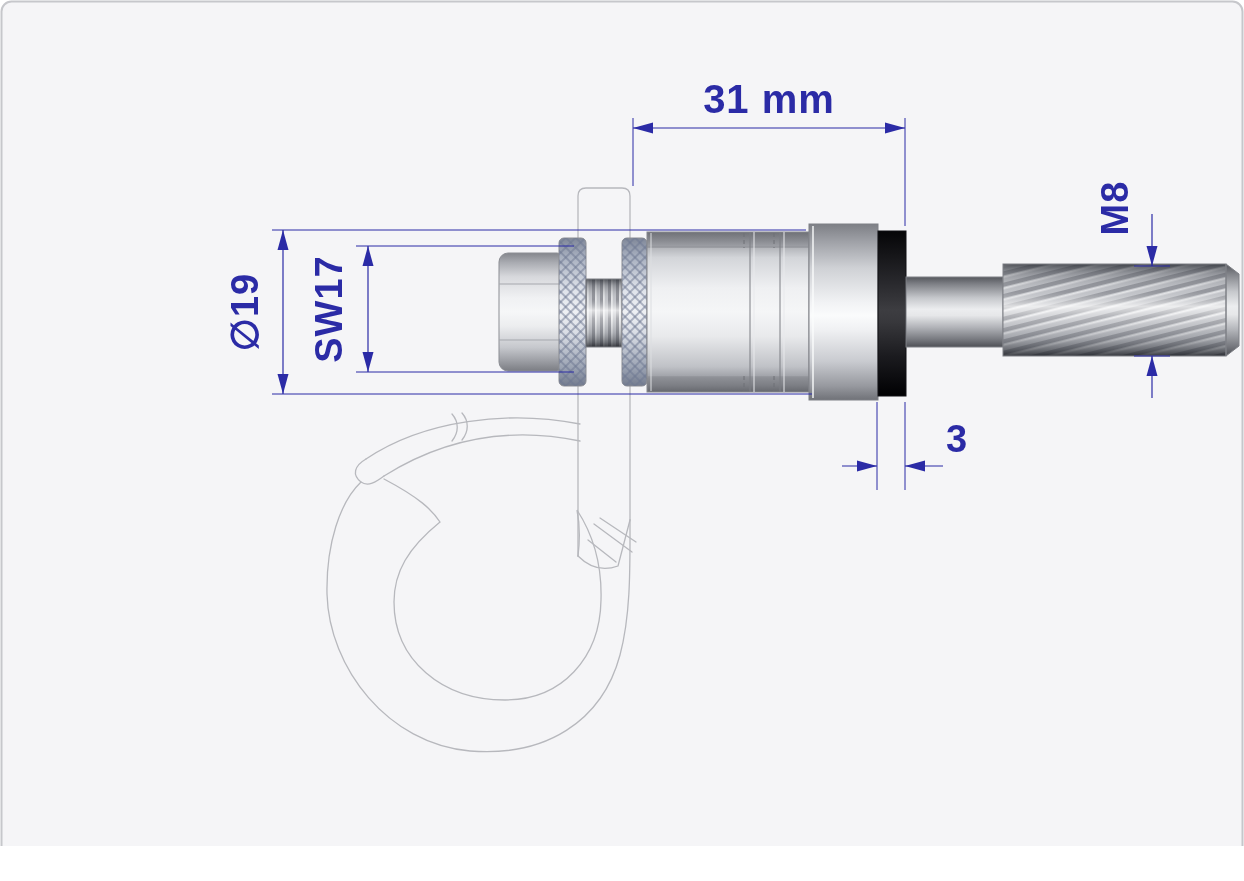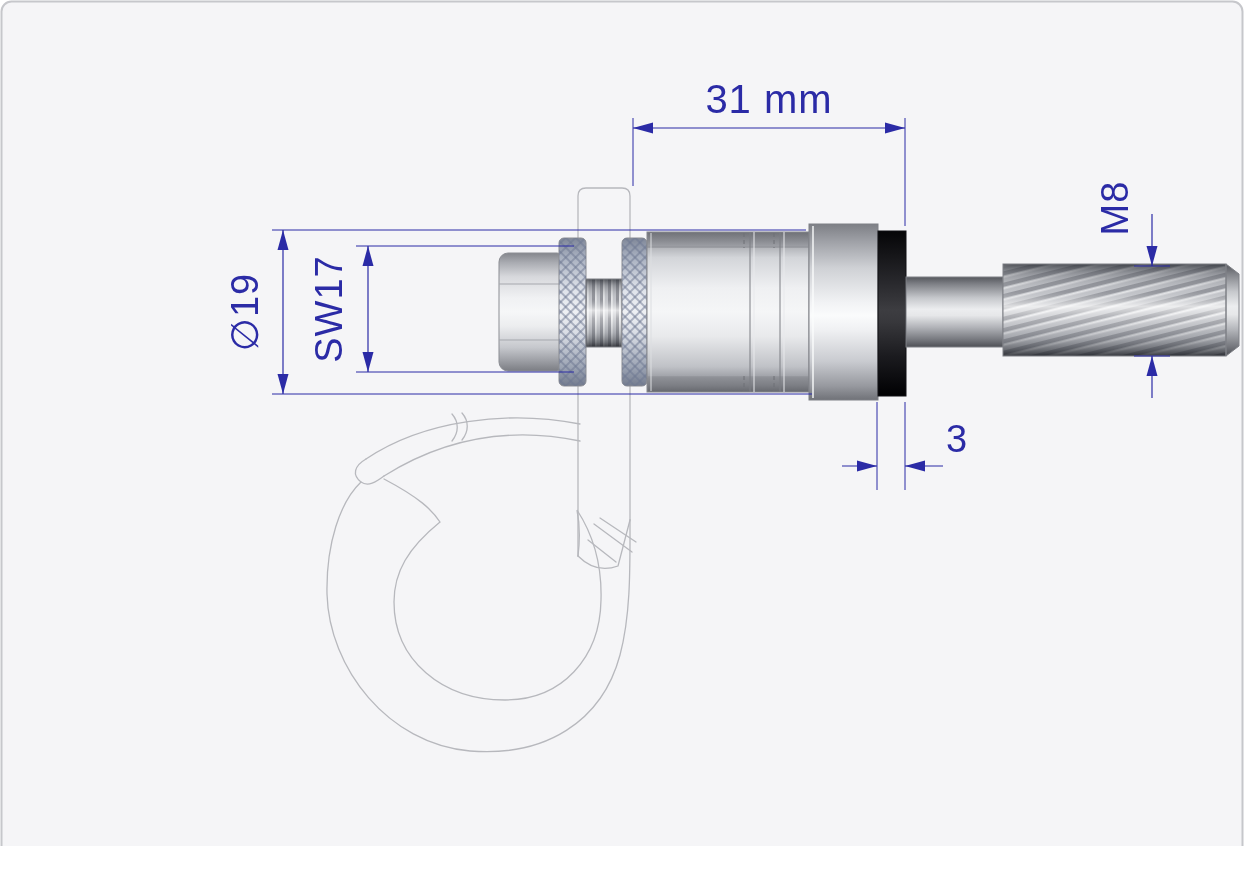--- a/index.html
+++ b/index.html
@@ -1,16 +1,16 @@
 <!DOCTYPE html>
 <html><head>
 <meta charset="utf-8">
 <style>
   html,body{margin:0;padding:0;background:#ffffff;}
-  .stage{width:1244px;height:846px;position:relative;font-family:"Liberation Sans",sans-serif;}
+  .stage{width:1244px;height:846px;position:relative;font-family:"Liberation Sans",sans-serif;font-weight:bold;}
   svg{display:block;}
   .ext-line{stroke:#2b2ba6;stroke-width:1;fill:none;}
   .dim-line{stroke:#2b2ba6;stroke-width:1.2;fill:none;}
   .dim-arrow{fill:#2b2ba6;stroke:none;}
   .dim-text{fill:#2b2ba6;font-family:"Liberation Sans",sans-serif;font-size:38px;letter-spacing:1px;}
   .dim-text-lg{font-size:40px;}
   .hook{stroke:#b7b8bd;stroke-width:1.3;fill:none;stroke-linecap:round;}
   .part-edge{stroke:#7e8086;stroke-width:1;fill:none;}
 </style>
 </head>

